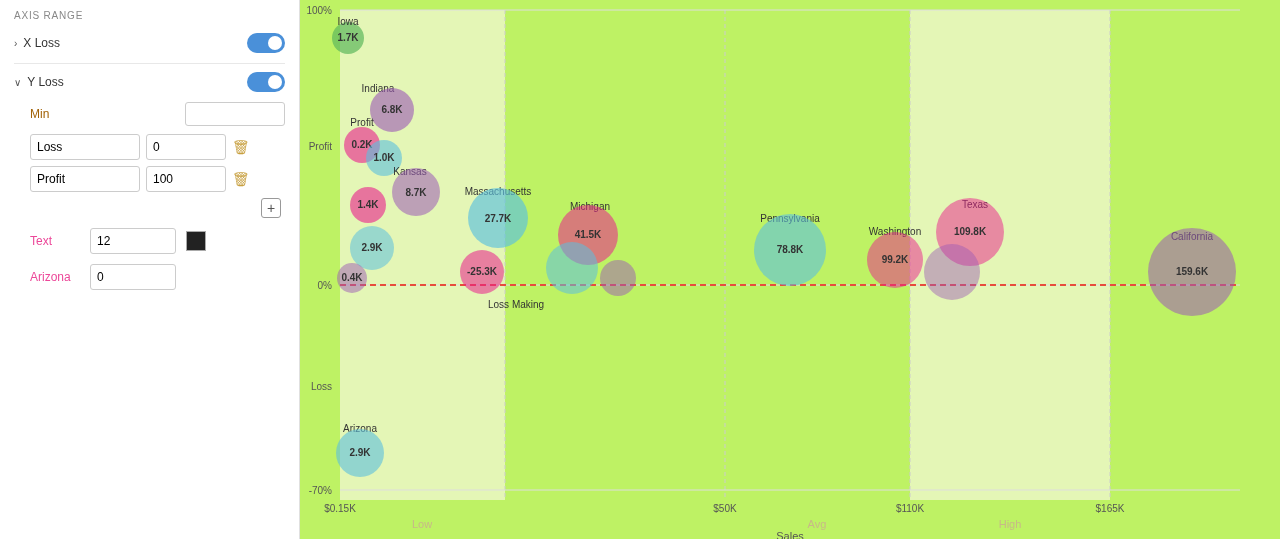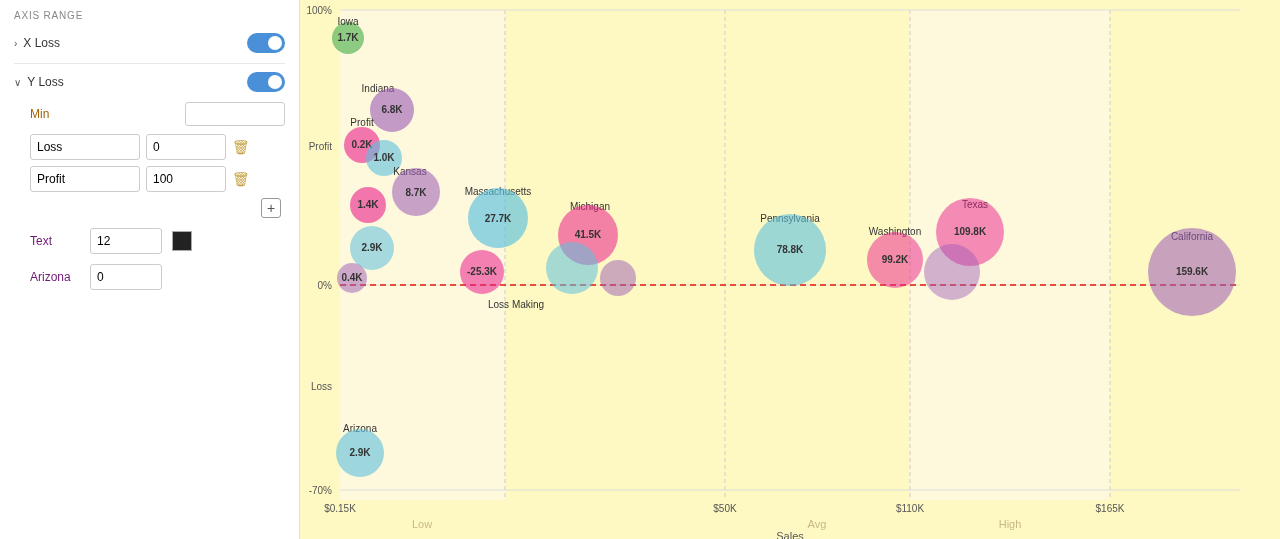--- a/index.html
+++ b/index.html
@@ -141,43 +141,43 @@
     }
     .text-row, .offset-row {
       display: flex;
       align-items: center;
       gap: 10px;
       margin-top: 10px;
       padding-left: 16px;
     }
     .text-label, .offset-label {
       font-size: 12px;
-      color: #701a75;
+      color: #ec4899;
       width: 50px;
     }
     .text-input, .offset-input {
-      width: 72px;
+      width: 86px;
       height: 26px;
       border: 1px solid #ccc;
       border-radius: 3px;
       padding: 0 6px;
       font-size: 12px;
     }
     .color-swatch {
       width: 20px;
       height: 20px;
       background: #222;
       border: 1px solid #aaa;
       cursor: pointer;
     }
 
     
     .chart-area {
       flex: 1;
-      background: #fef9c3;
+      background: #bef264;
       position: relative;
       overflow: hidden;
     }
     .chart-svg {
       width: 100%;
       height: 100%;
     }
 
     
     .bubble-label {

